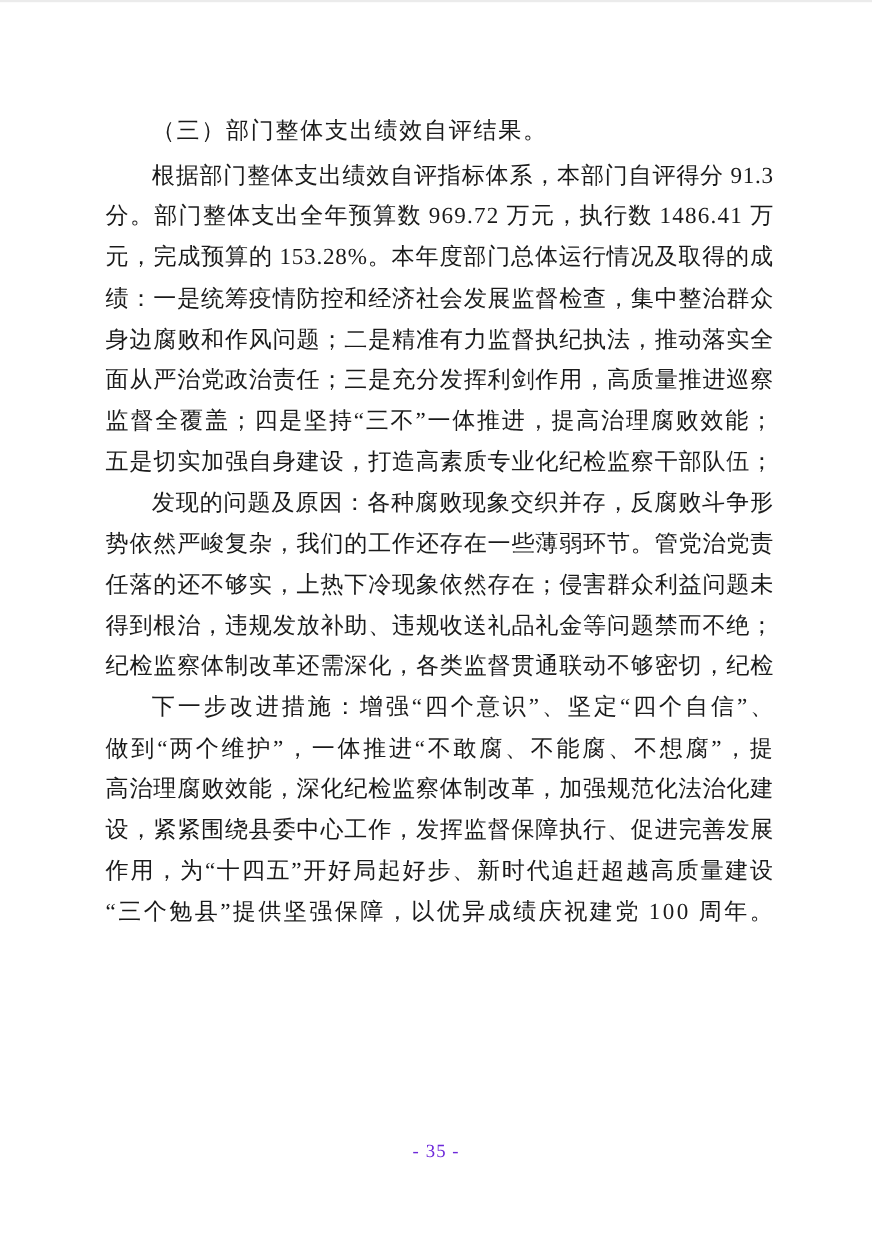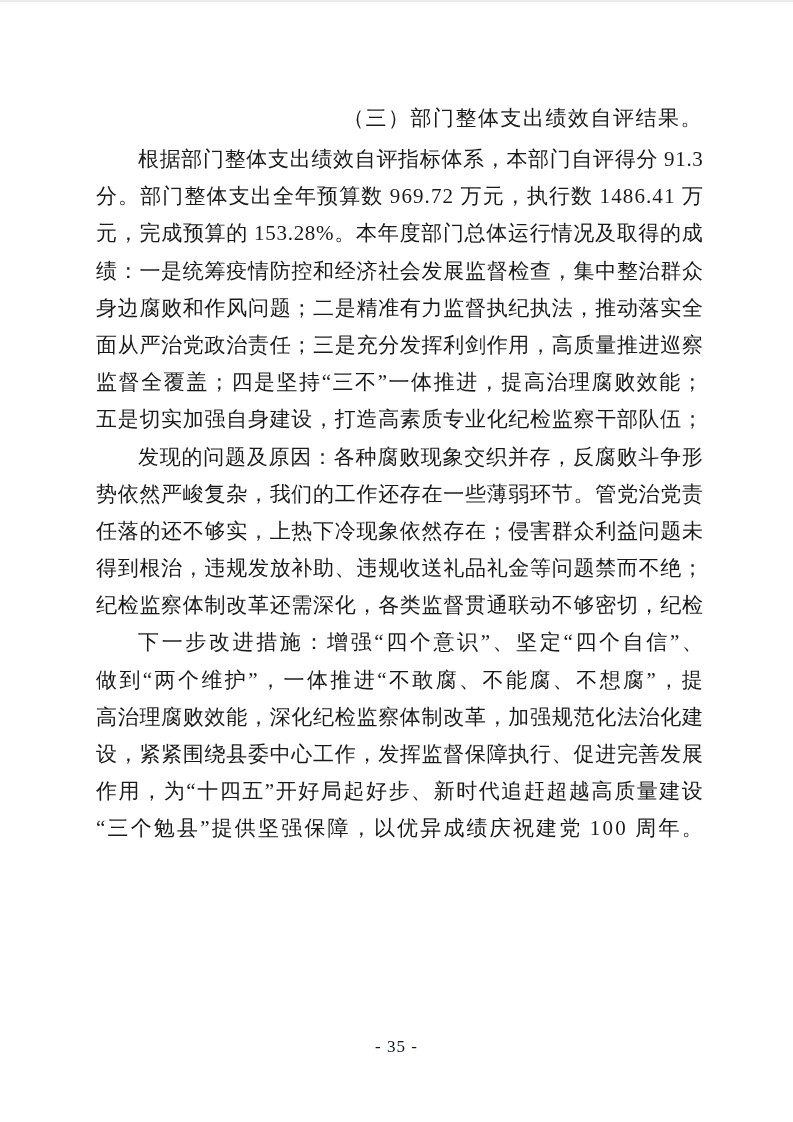--- a/index.html
+++ b/index.html
@@ -25,21 +25,20 @@
   }
   .line {
     font-size: 21px;
     height: 37.2px;
     line-height: 37.2px;
     white-space: nowrap;
   }
   
   .plain {
     letter-spacing: 1.5px;
-    text-align: right;
   }
   
   .just {
     display: flex;
     justify-content: space-between;
     align-items: baseline;
   }
   .just span { flex: 0 0 auto; }
   .indent { padding-left: 42px; }
   .heading {
@@ -52,21 +51,21 @@
     position: absolute;
     left: 0;
     top: 1032px;
     width: 793px;
     text-align: center;
   }
   .page-number {
     font-size: 17px;
     line-height: 26px;
     letter-spacing: 1px;
-    color: #0f172a;
+    color: #6d28d9;
   }
 </style>
 </head>
 <body>
 
 <div class="page">
   <div class="content">
 
     <div class="line plain heading indent">（三）部门整体支出绩效自评结果。</div>
 

